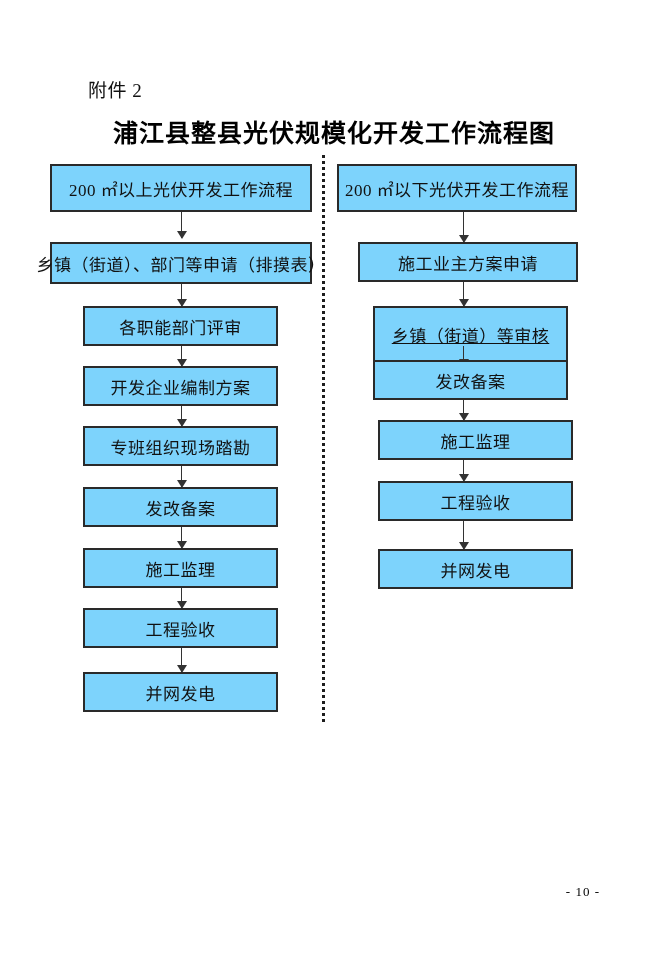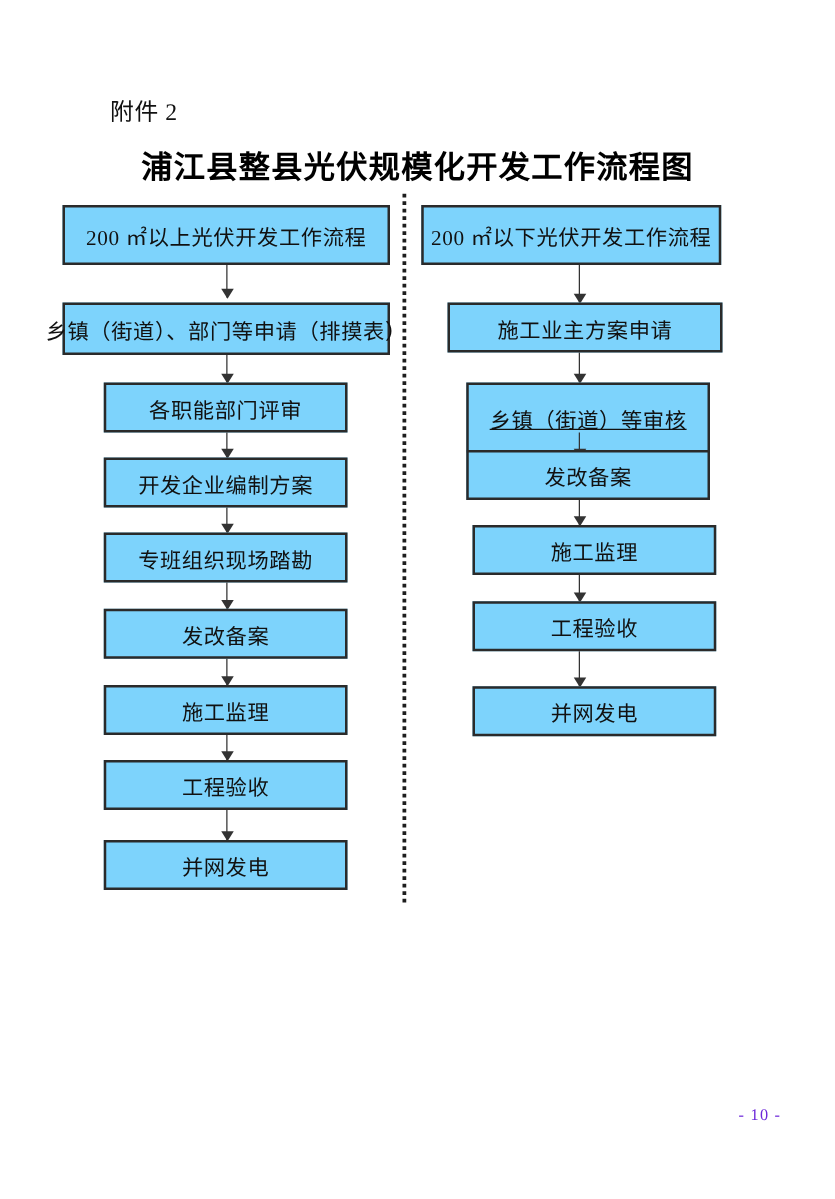--- a/index.html
+++ b/index.html
@@ -103,24 +103,24 @@
     bottom: -1px;
     width: 0;
     height: 0;
     border-left: 5px solid transparent;
     border-right: 5px solid transparent;
     border-top: 8px solid #333;
   }
 
   .page-number {
     position: absolute;
-    right: 43px;
+    right: 68px;
     top: 884px;
     font-size: 13px;
-    color: #6d28d9;
+    color: #000000;
     letter-spacing: 1px;
     font-family: "Liberation Serif", "DejaVu Serif", serif;
   }
 </style>
 </head>
 <body>
 
 <div class="page">
 
   <div class="attachment-label">附件 2</div>

